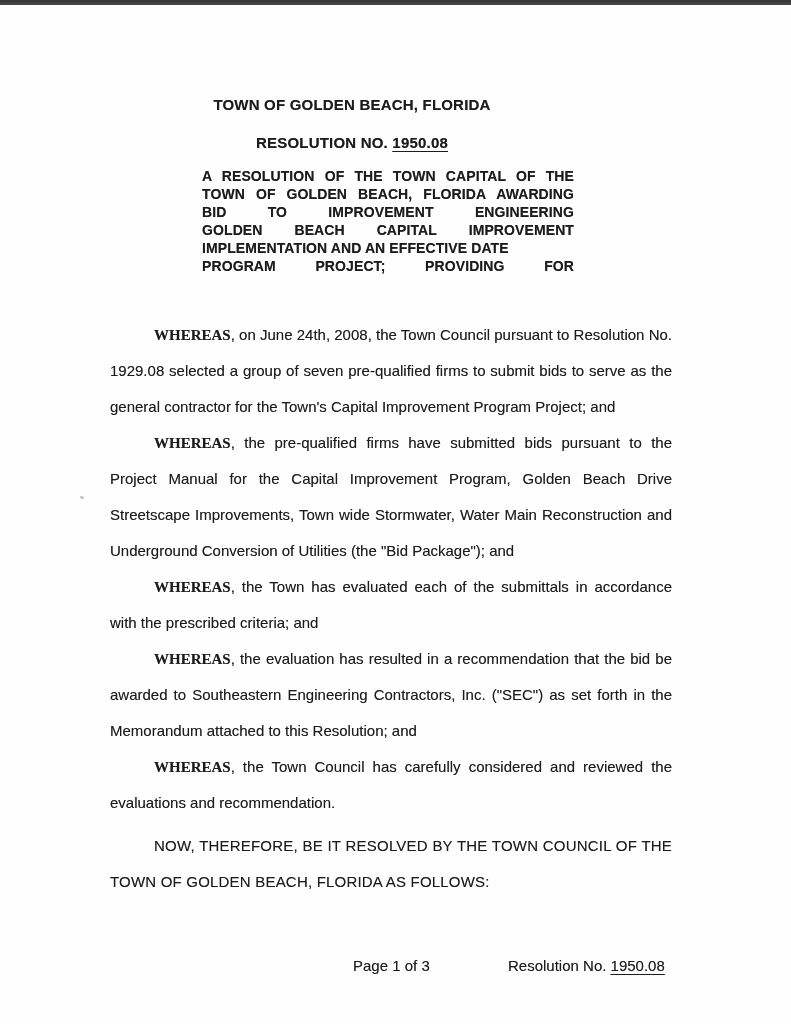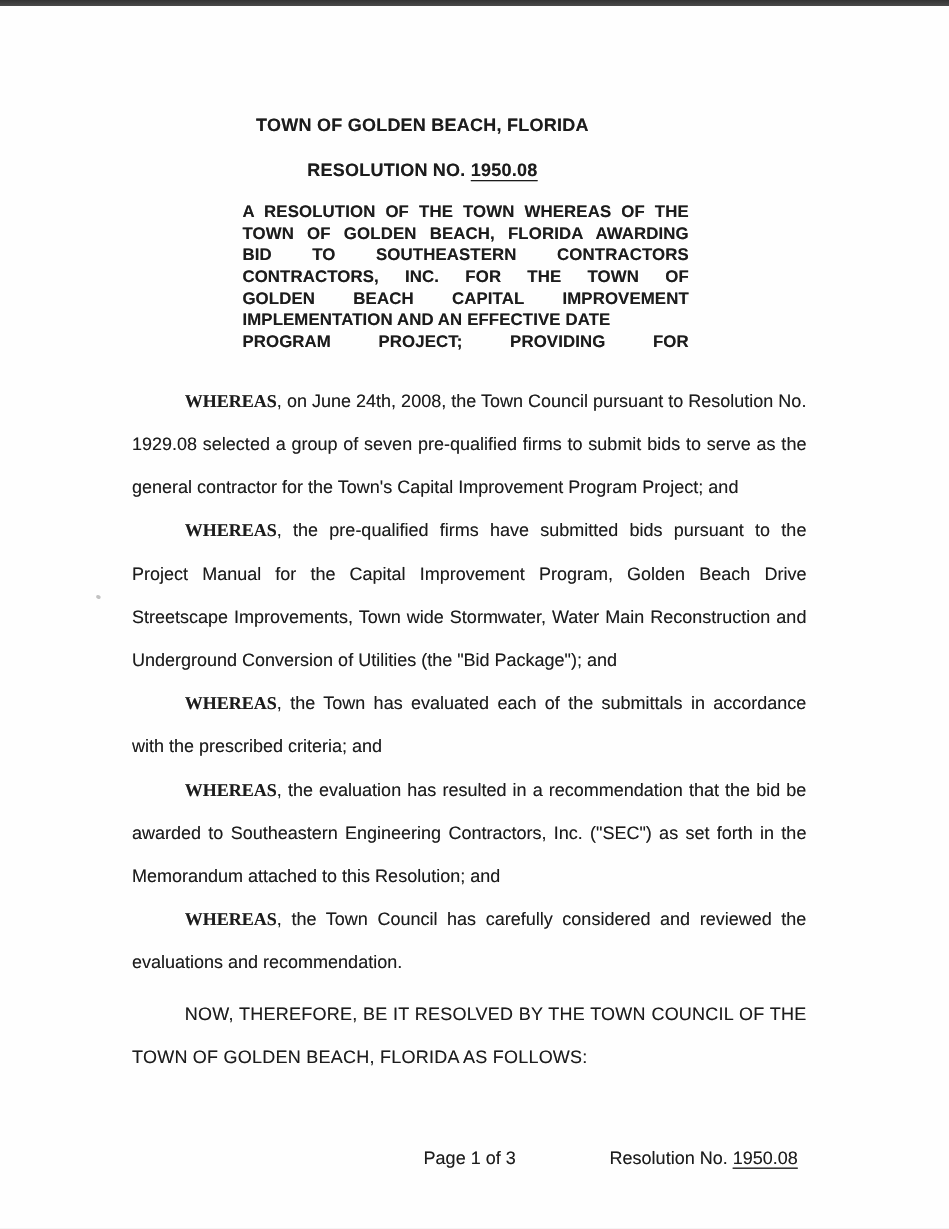--- a/index.html
+++ b/index.html
@@ -135,24 +135,23 @@
 
   <div class="scan-bar-top"></div>
 
   <div class="doc-header">TOWN OF GOLDEN BEACH, FLORIDA</div>
 
   <div class="doc-resno">
     <span>RESOLUTION NO. </span><span class="u">1950.08</span>
   </div>
 
   <div class="caption" id="caption">
-      <div class="caption-line">A RESOLUTION OF THE TOWN WHEREAS OF THE</div>
+      <div class="caption-line">A RESOLUTION OF THE TOWN CAPITAL OF THE</div>
       <div class="caption-line">TOWN OF GOLDEN BEACH, FLORIDA AWARDING</div>
-      <div class="caption-line">BID TO SOUTHEASTERN CONTRACTORS</div>
-      <div class="caption-line">CONTRACTORS, INC. FOR THE TOWN OF</div>
+      <div class="caption-line">BID TO IMPROVEMENT ENGINEERING</div>
       <div class="caption-line">GOLDEN BEACH CAPITAL IMPROVEMENT</div>
       <div class="caption-line last">IMPLEMENTATION AND AN EFFECTIVE DATE</div>
       <div class="caption-line">PROGRAM PROJECT; PROVIDING FOR</div>
     </div>
 
   <div class="doc-body" id="doc-body">
       <p class="para"><b>WHEREAS</b>, on June 24th, 2008, the Town Council pursuant to Resolution No. 1929.08 selected a group of seven pre-qualified firms to submit bids to serve as the general contractor for the Town's Capital Improvement Program Project; and</p>
       <p class="para"><b>WHEREAS</b>, the pre-qualified firms have submitted bids pursuant to the Project Manual for the Capital Improvement Program, Golden Beach Drive Streetscape Improvements, Town wide Stormwater, Water Main Reconstruction and Underground Conversion of Utilities (the "Bid Package"); and</p>
       <p class="para"><b>WHEREAS</b>, the Town has evaluated each of the submittals in accordance with the prescribed criteria; and</p>
       <p class="para"><b>WHEREAS</b>, the evaluation has resulted in a recommendation that the bid be awarded to Southeastern Engineering Contractors, Inc. ("SEC") as set forth in the Memorandum attached to this Resolution; and</p>

